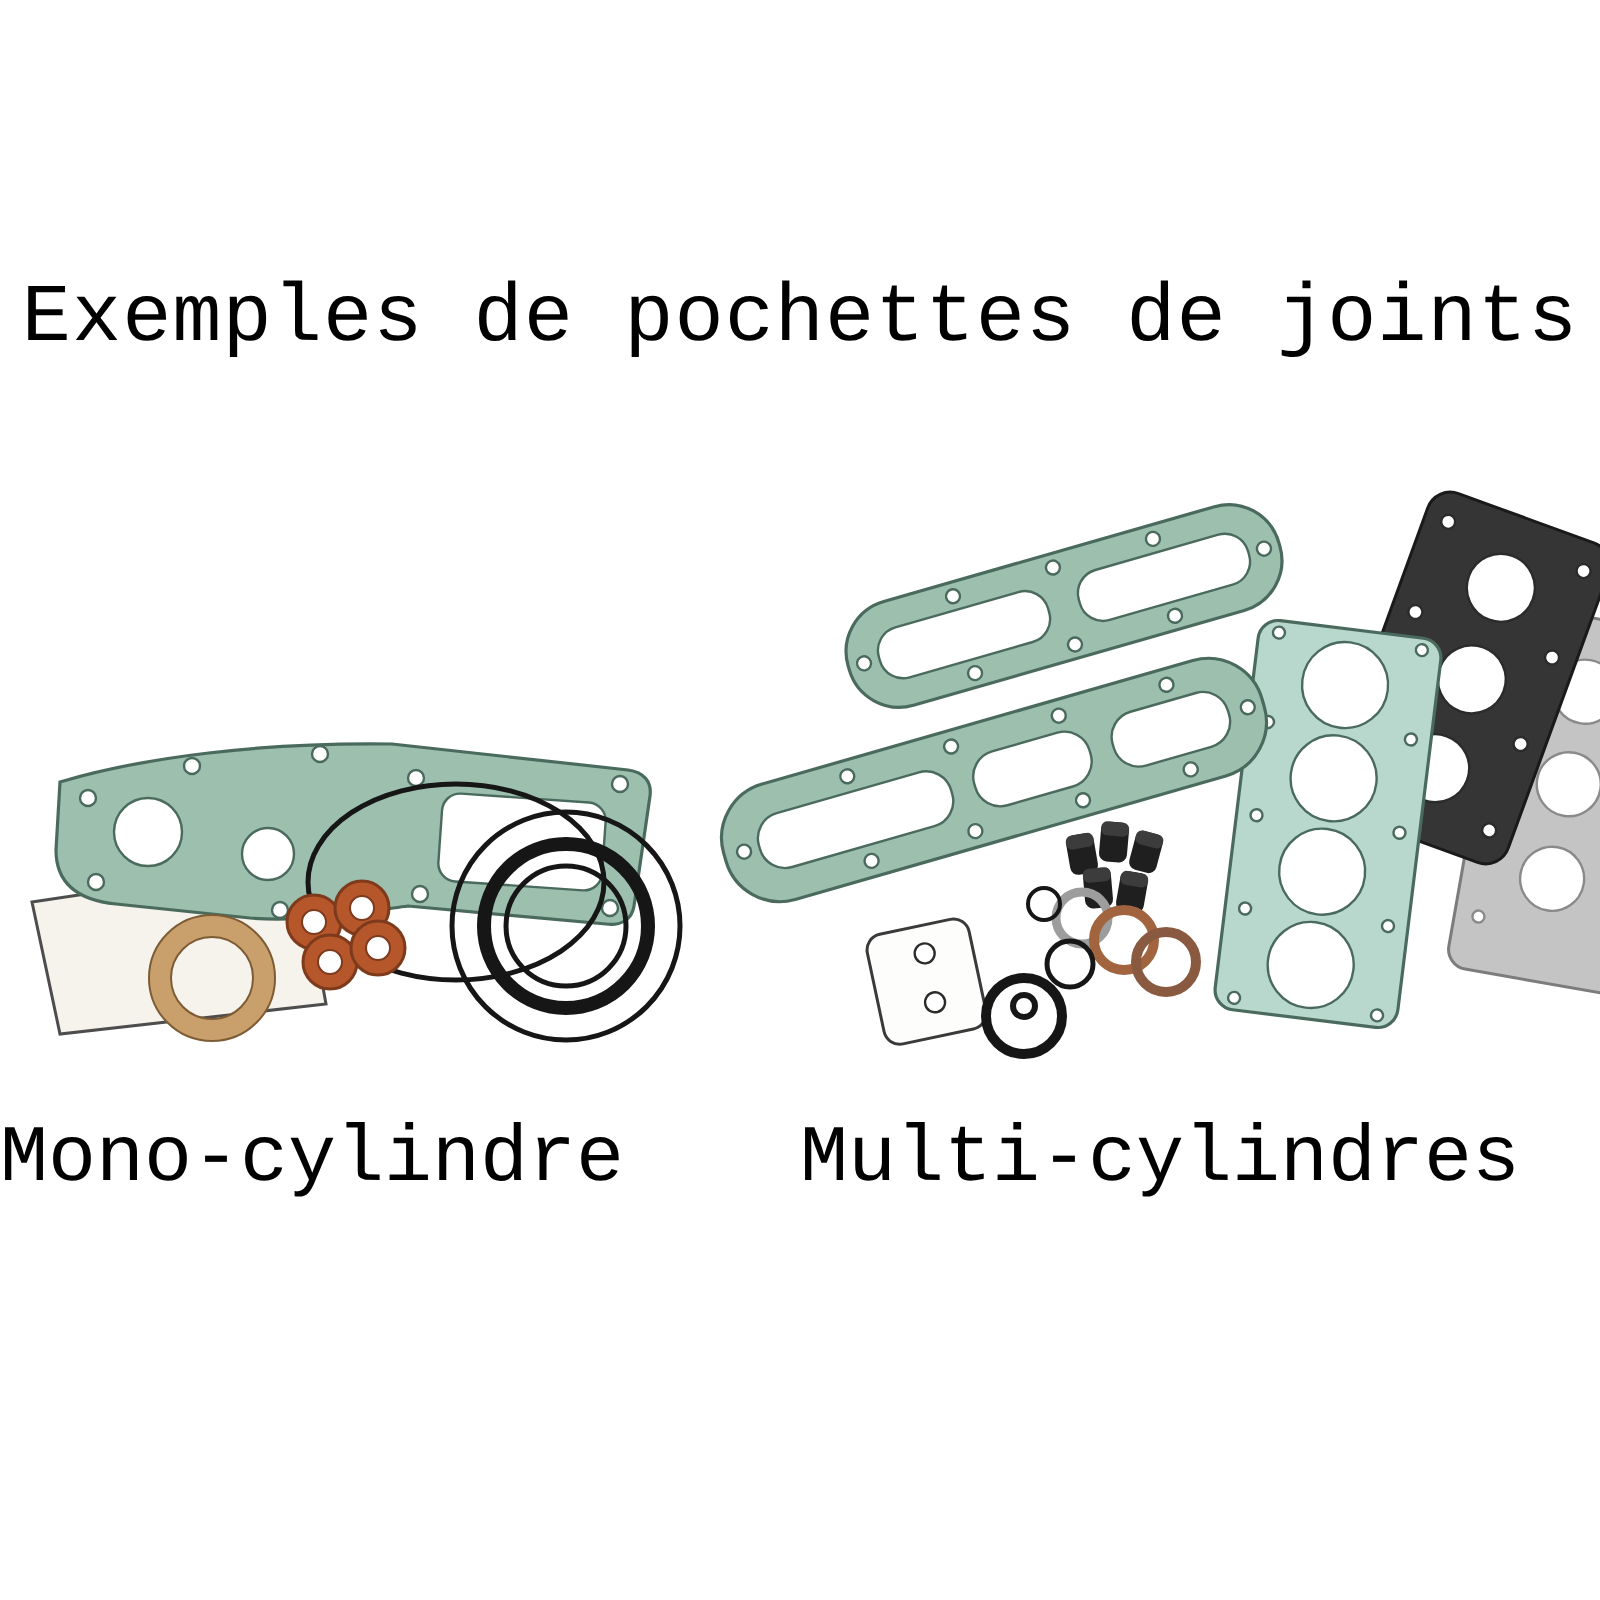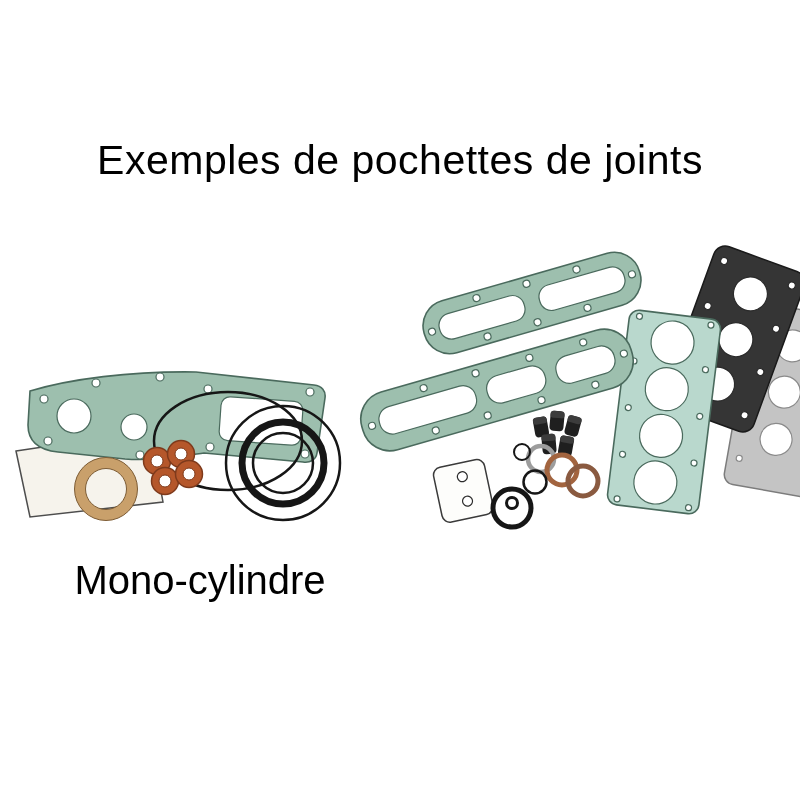--- a/index.html
+++ b/index.html
@@ -11,24 +11,24 @@
     --c-copper:#b5572b;
     --c-copper-dark:#7e3a1c;
     --c-fiber-tan:#c9a06b;
     --c-rubber-black:#161616;
     --c-metal-gray:#c4c4c4;
     --c-dark-gasket:#353535;
     --c-paper-white:#f6f3ec;
   }
   *{box-sizing:border-box}
   body{margin:0;background:#fff}
-  .page{position:relative;width:800px;height:800px;background:var(--c-background);overflow:hidden;font-family:Liberation Sans, sans-serif}
+  .page{position:relative;width:800px;height:800px;background:var(--c-background);overflow:hidden;font-family:Liberation Mono, monospace}
   .title{position:absolute;top:136px;left:0;width:100%;text-align:center;color:var(--c-text);font-size:41px;line-height:1.18;font-weight:400;letter-spacing:0.5px}
   .caption-row{position:absolute;top:558px;left:0;width:100%;display:flex}
-  .caption{width:50%;text-align:center;font-size:40px;color:var(--c-text);font-weight:400}
+  .caption{width:50%;text-align:left;font-size:40px;color:var(--c-text);font-weight:400}
   .scene{position:absolute;top:0;left:0}
   .teal-fill{fill:var(--c-gasket-teal);stroke:var(--c-gasket-outline);stroke-width:1.6}
   .teal-light-fill{fill:var(--c-gasket-teal-light);stroke:var(--c-gasket-outline);stroke-width:1.6}
   .hole{fill:#ffffff;stroke:var(--c-gasket-outline);stroke-width:1.2}
   .hole-dark{fill:#ffffff;stroke:#2b2b2b;stroke-width:1.2}
   .hole-gray{fill:#ffffff;stroke:#8a8a8a;stroke-width:1.2}
   .ring-black{fill:none;stroke:var(--c-rubber-black)}
   .copper-washer{fill:var(--c-copper);stroke:var(--c-copper-dark);stroke-width:1.5}
 </style>
 </head>
@@ -224,15 +224,16 @@
 
       <g>
         <circle cx="535" cy="482" r="11.5" class="ring-black" stroke-width="2.5"></circle>
         <circle cx="522" cy="452" r="8" class="ring-black" stroke-width="2"></circle>
       </g>
     </g>
   </svg>
 
   <div class="caption-row">
     <div class="caption">Mono-cylindre</div>
+    <div class="caption">Multi-cylindres</div>
   </div>
 
 </div>
 
 </body></html>

